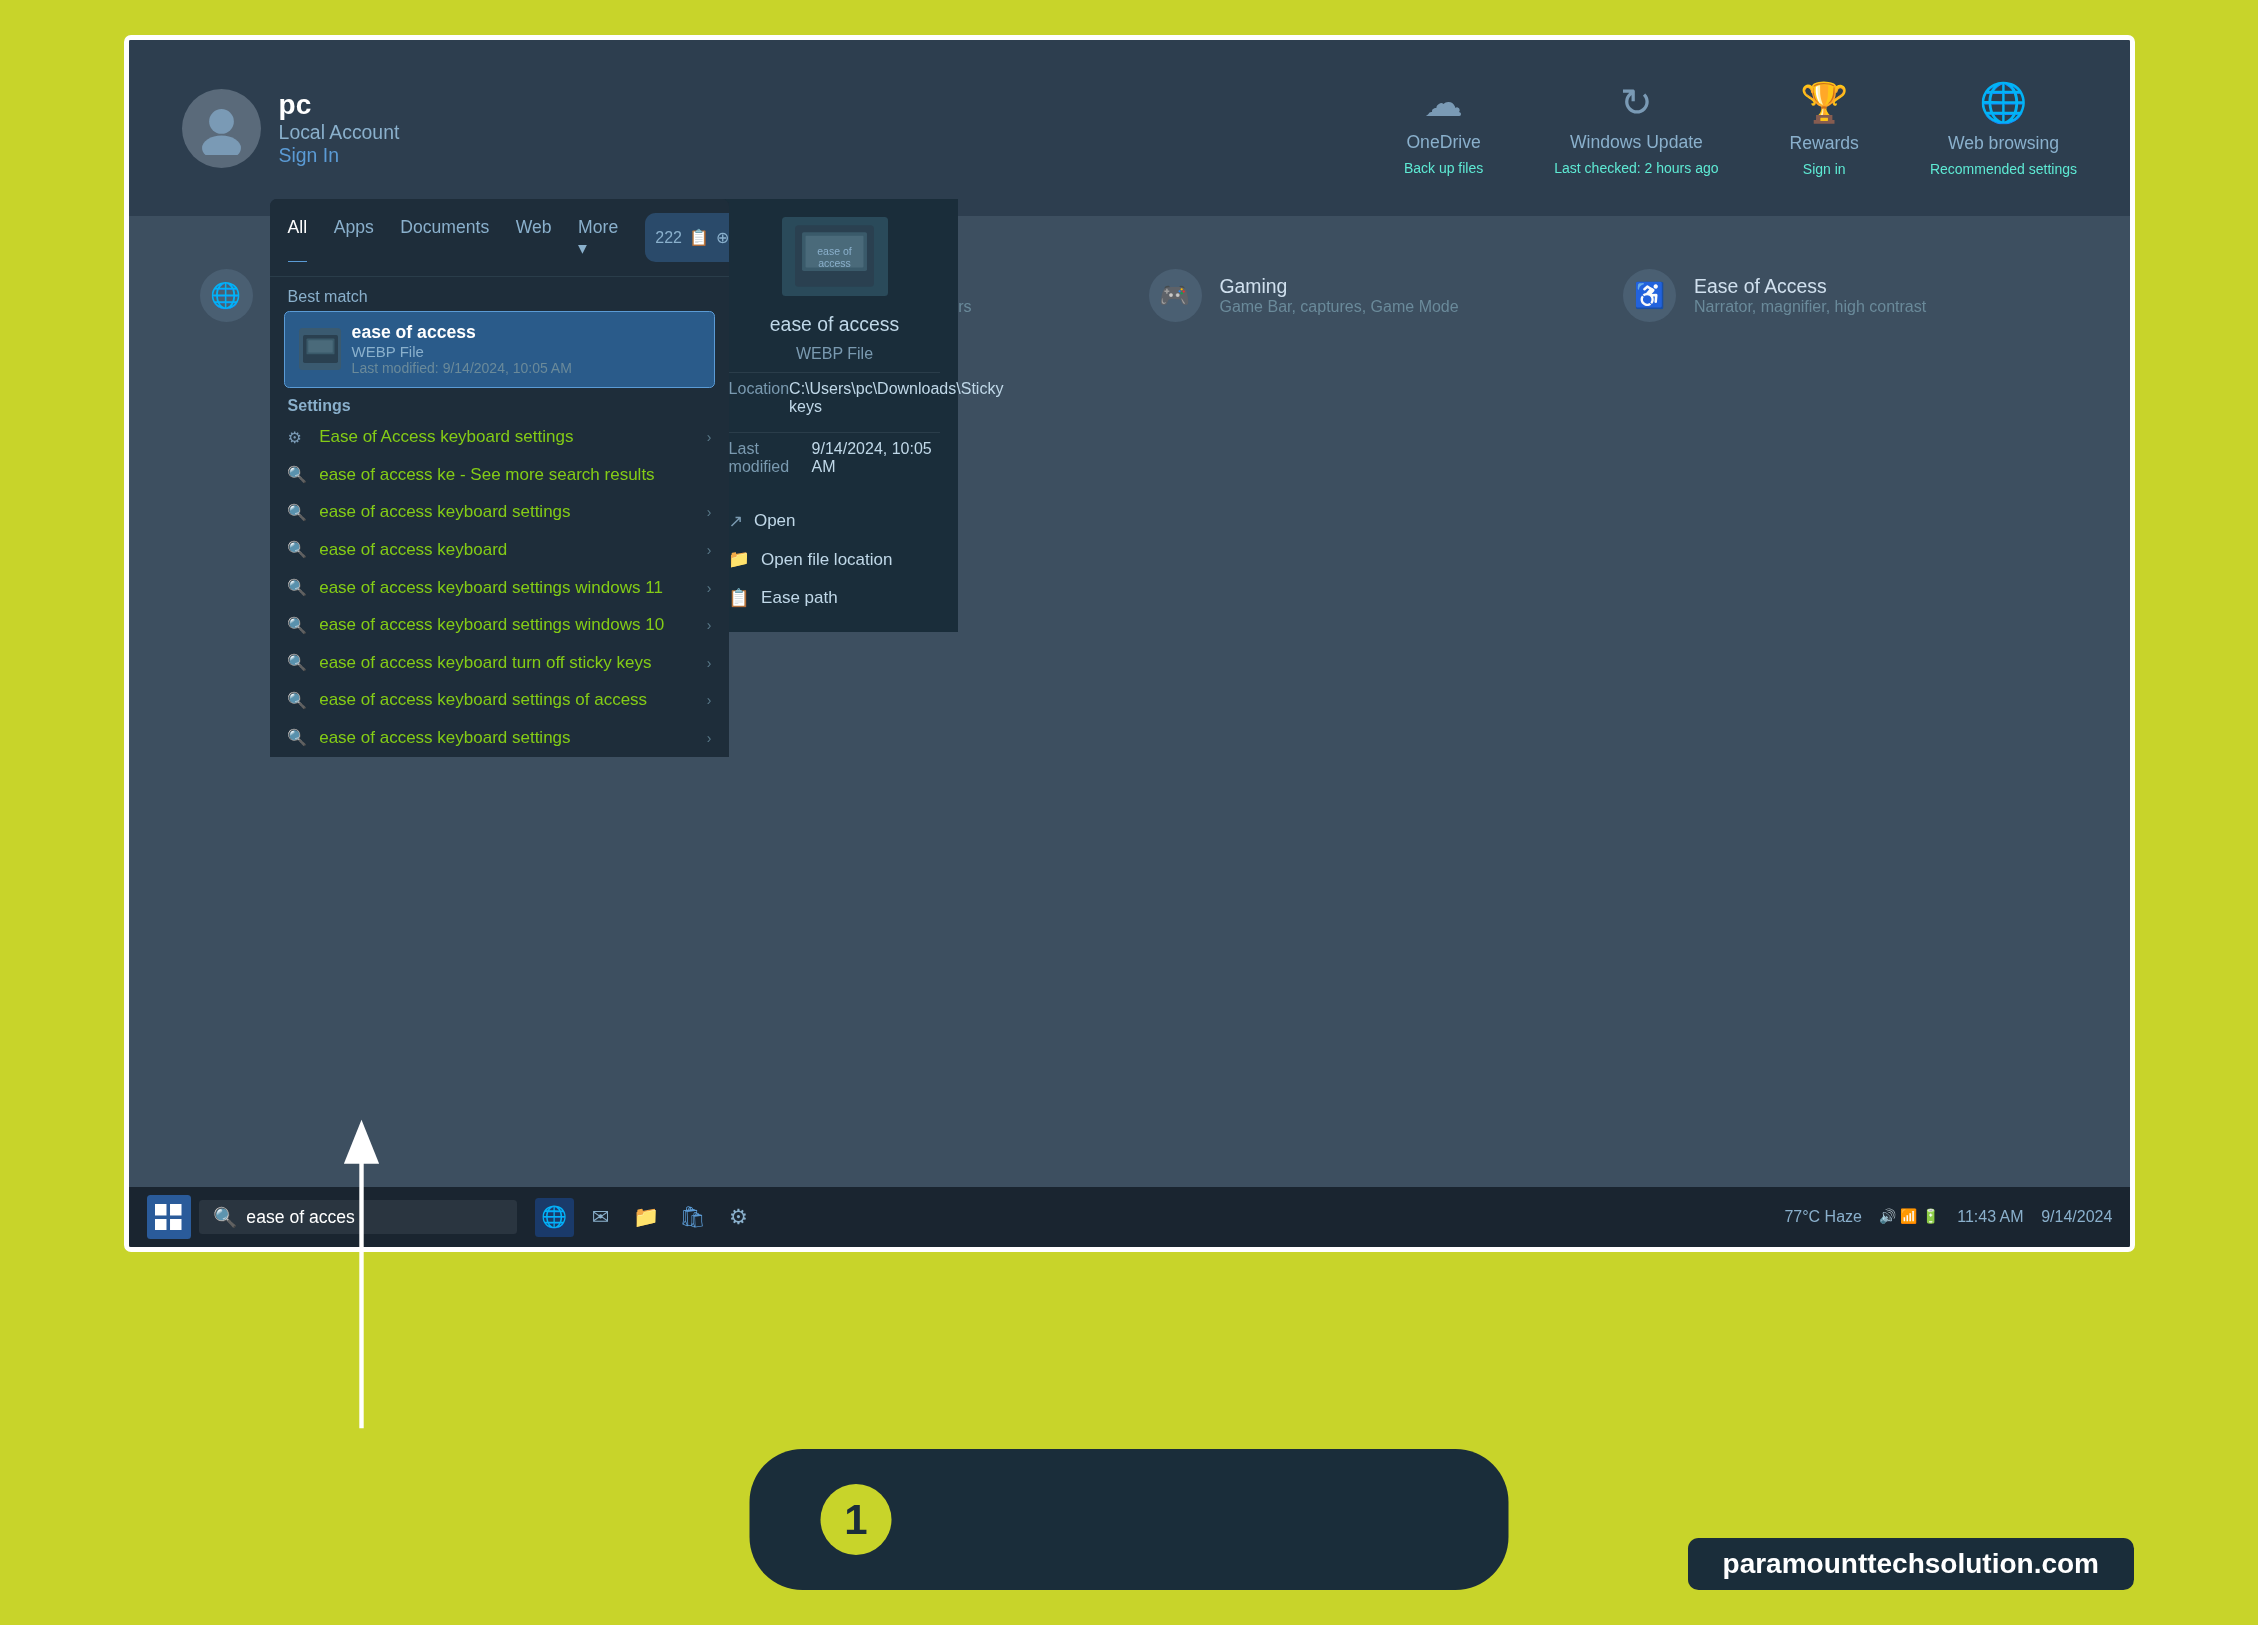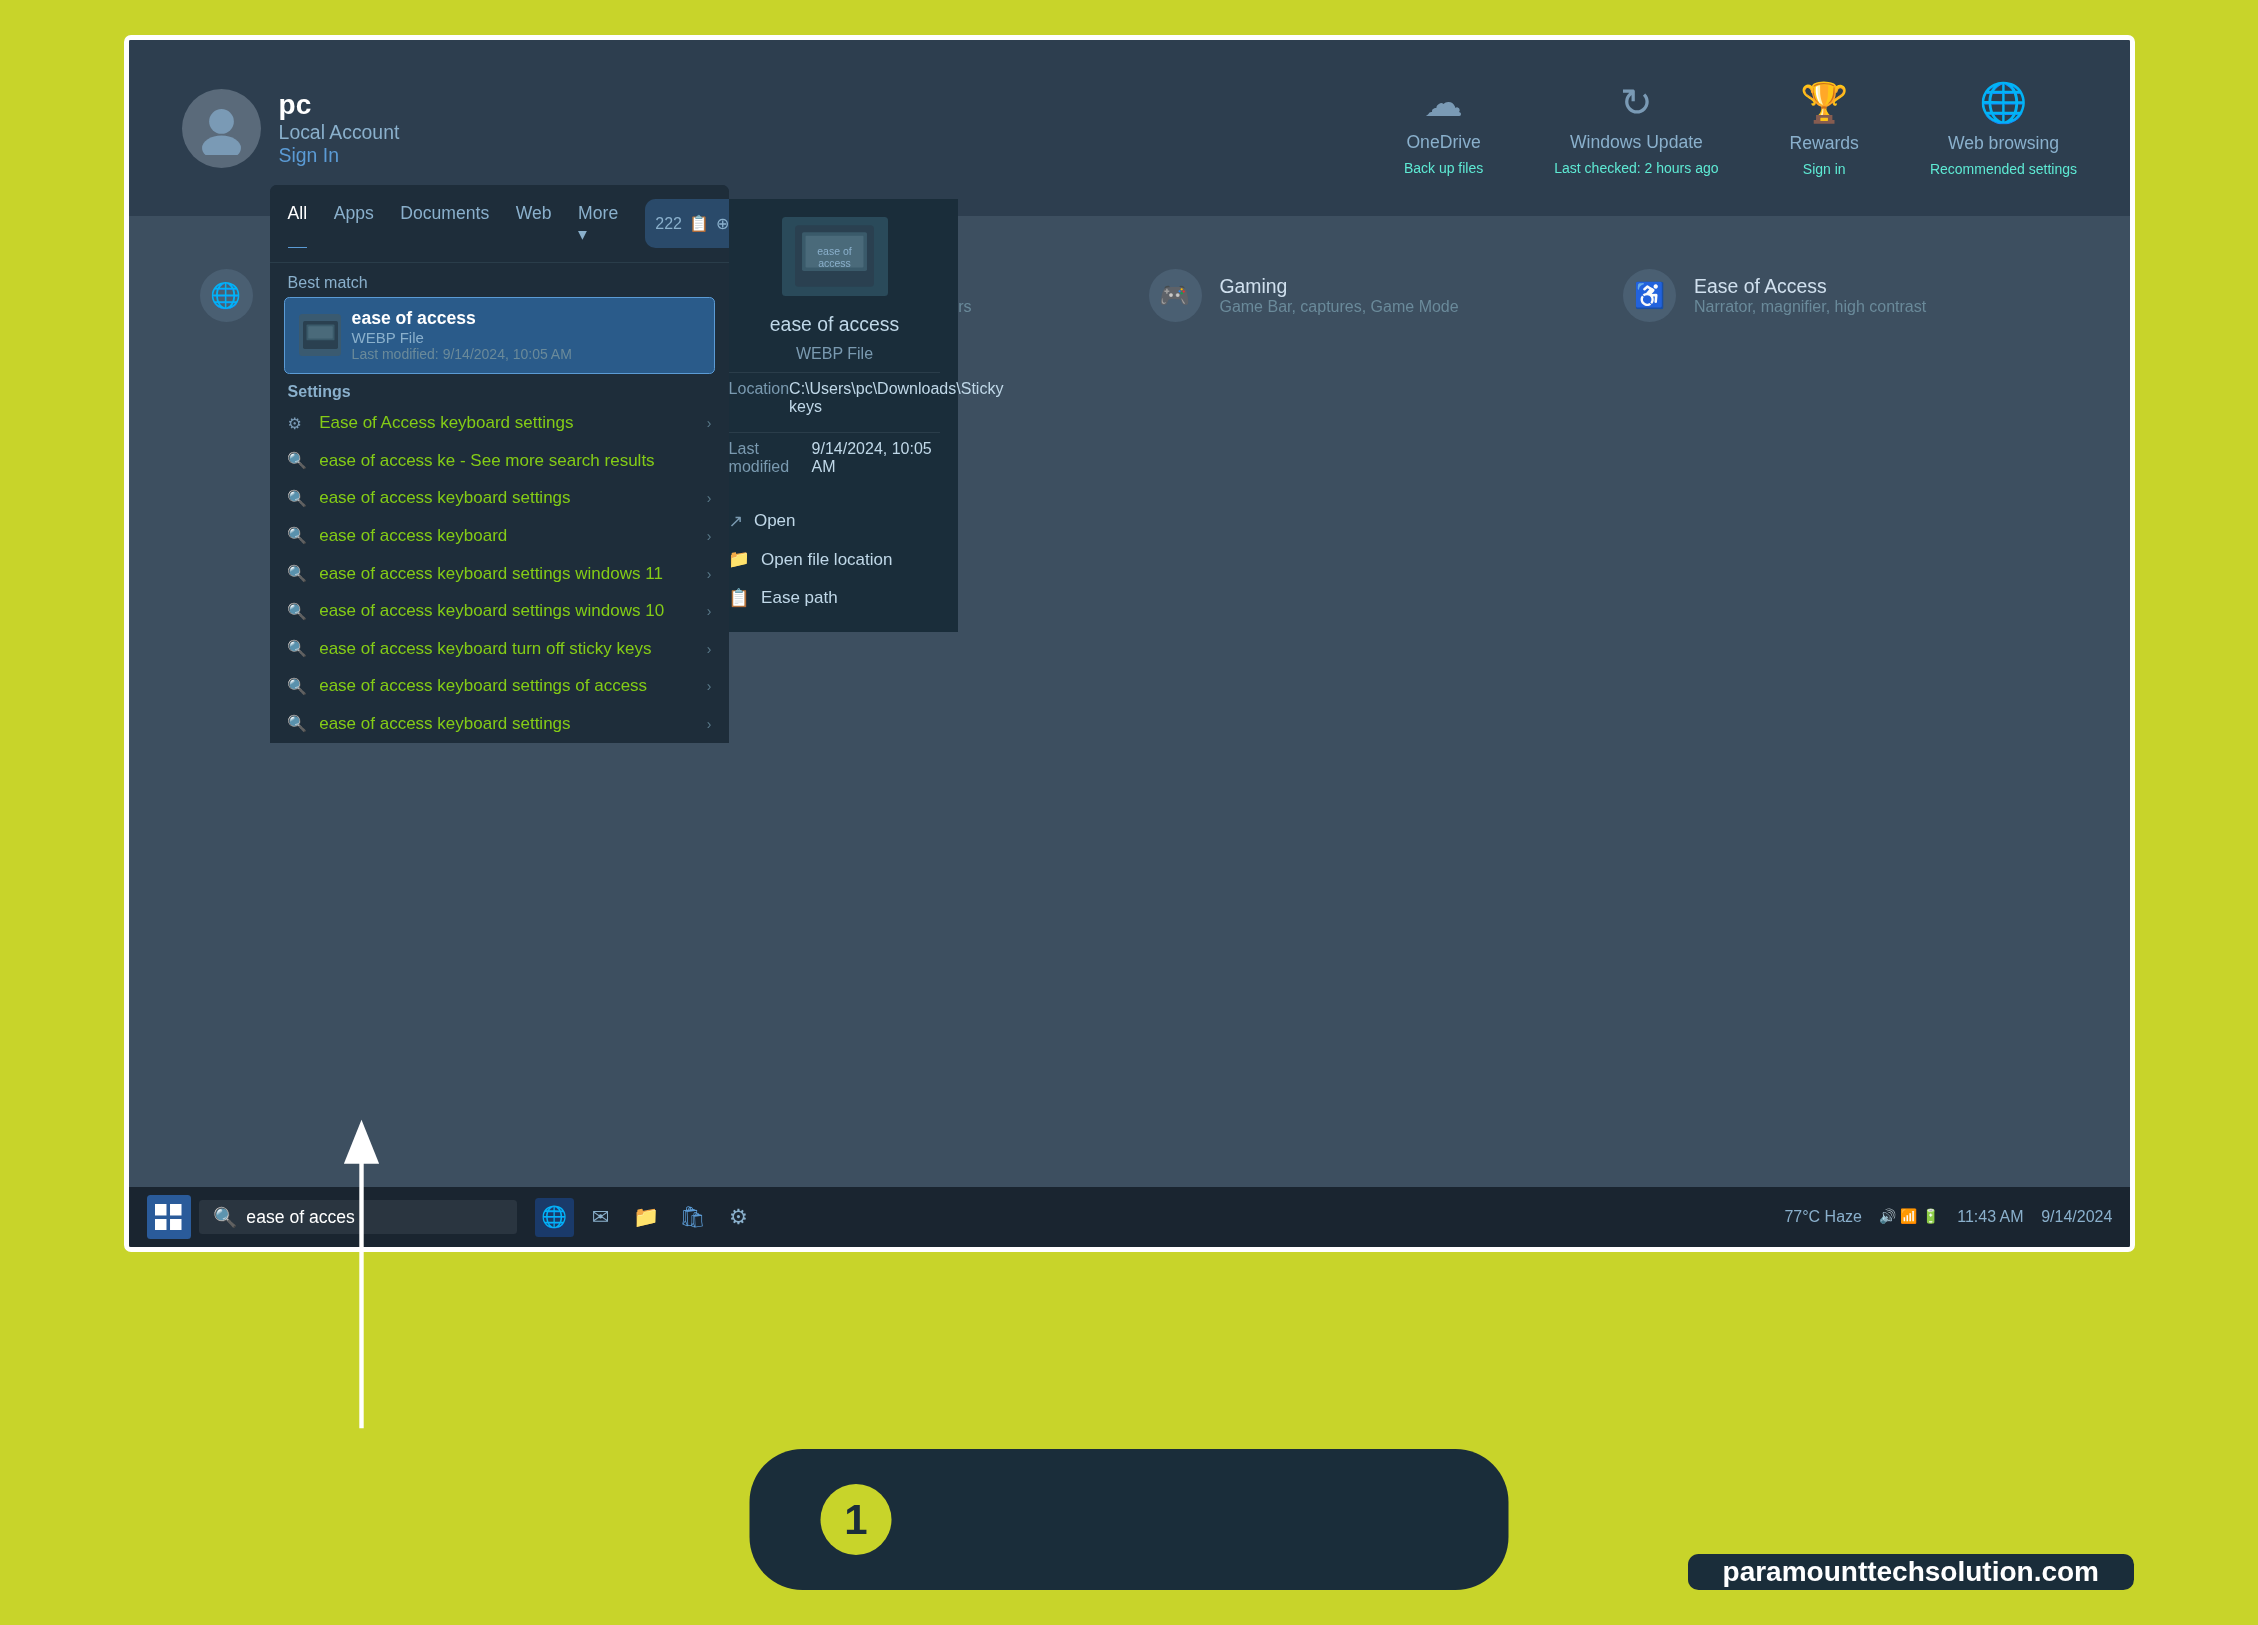--- a/index.html
+++ b/index.html
@@ -213,21 +213,21 @@
       display: flex;
       align-items: flex-start;
       gap: 17.6px;
       color: #8ab0cc;
       font-size: 16px;
     }
 
     
     .start-menu {
       position: absolute;
-      top: 145px;
+      top: 159px;
       left: 141px;
       width: 459px;
       background-color: #1e2d3a;
       border-radius: 7px 7px 0 0;
       z-index: 20;
       overflow: hidden;
     }
 
     .start-menu-header {
       display: flex;
@@ -458,21 +458,21 @@
       text-align: center;
     }
 
     
     .website-badge {
       position: absolute;
       bottom: 35px;
       right: 124px;
       background-color: #1a2d3a;
       border-radius: 10.6px;
-      padding: 2px 35px;
+      padding: 10px 35px;
       z-index: 100;
     }
 
     .website-badge span {
       color: #ffffff;
       font-size: 28px;
       font-weight: 600;
     }
 
     

